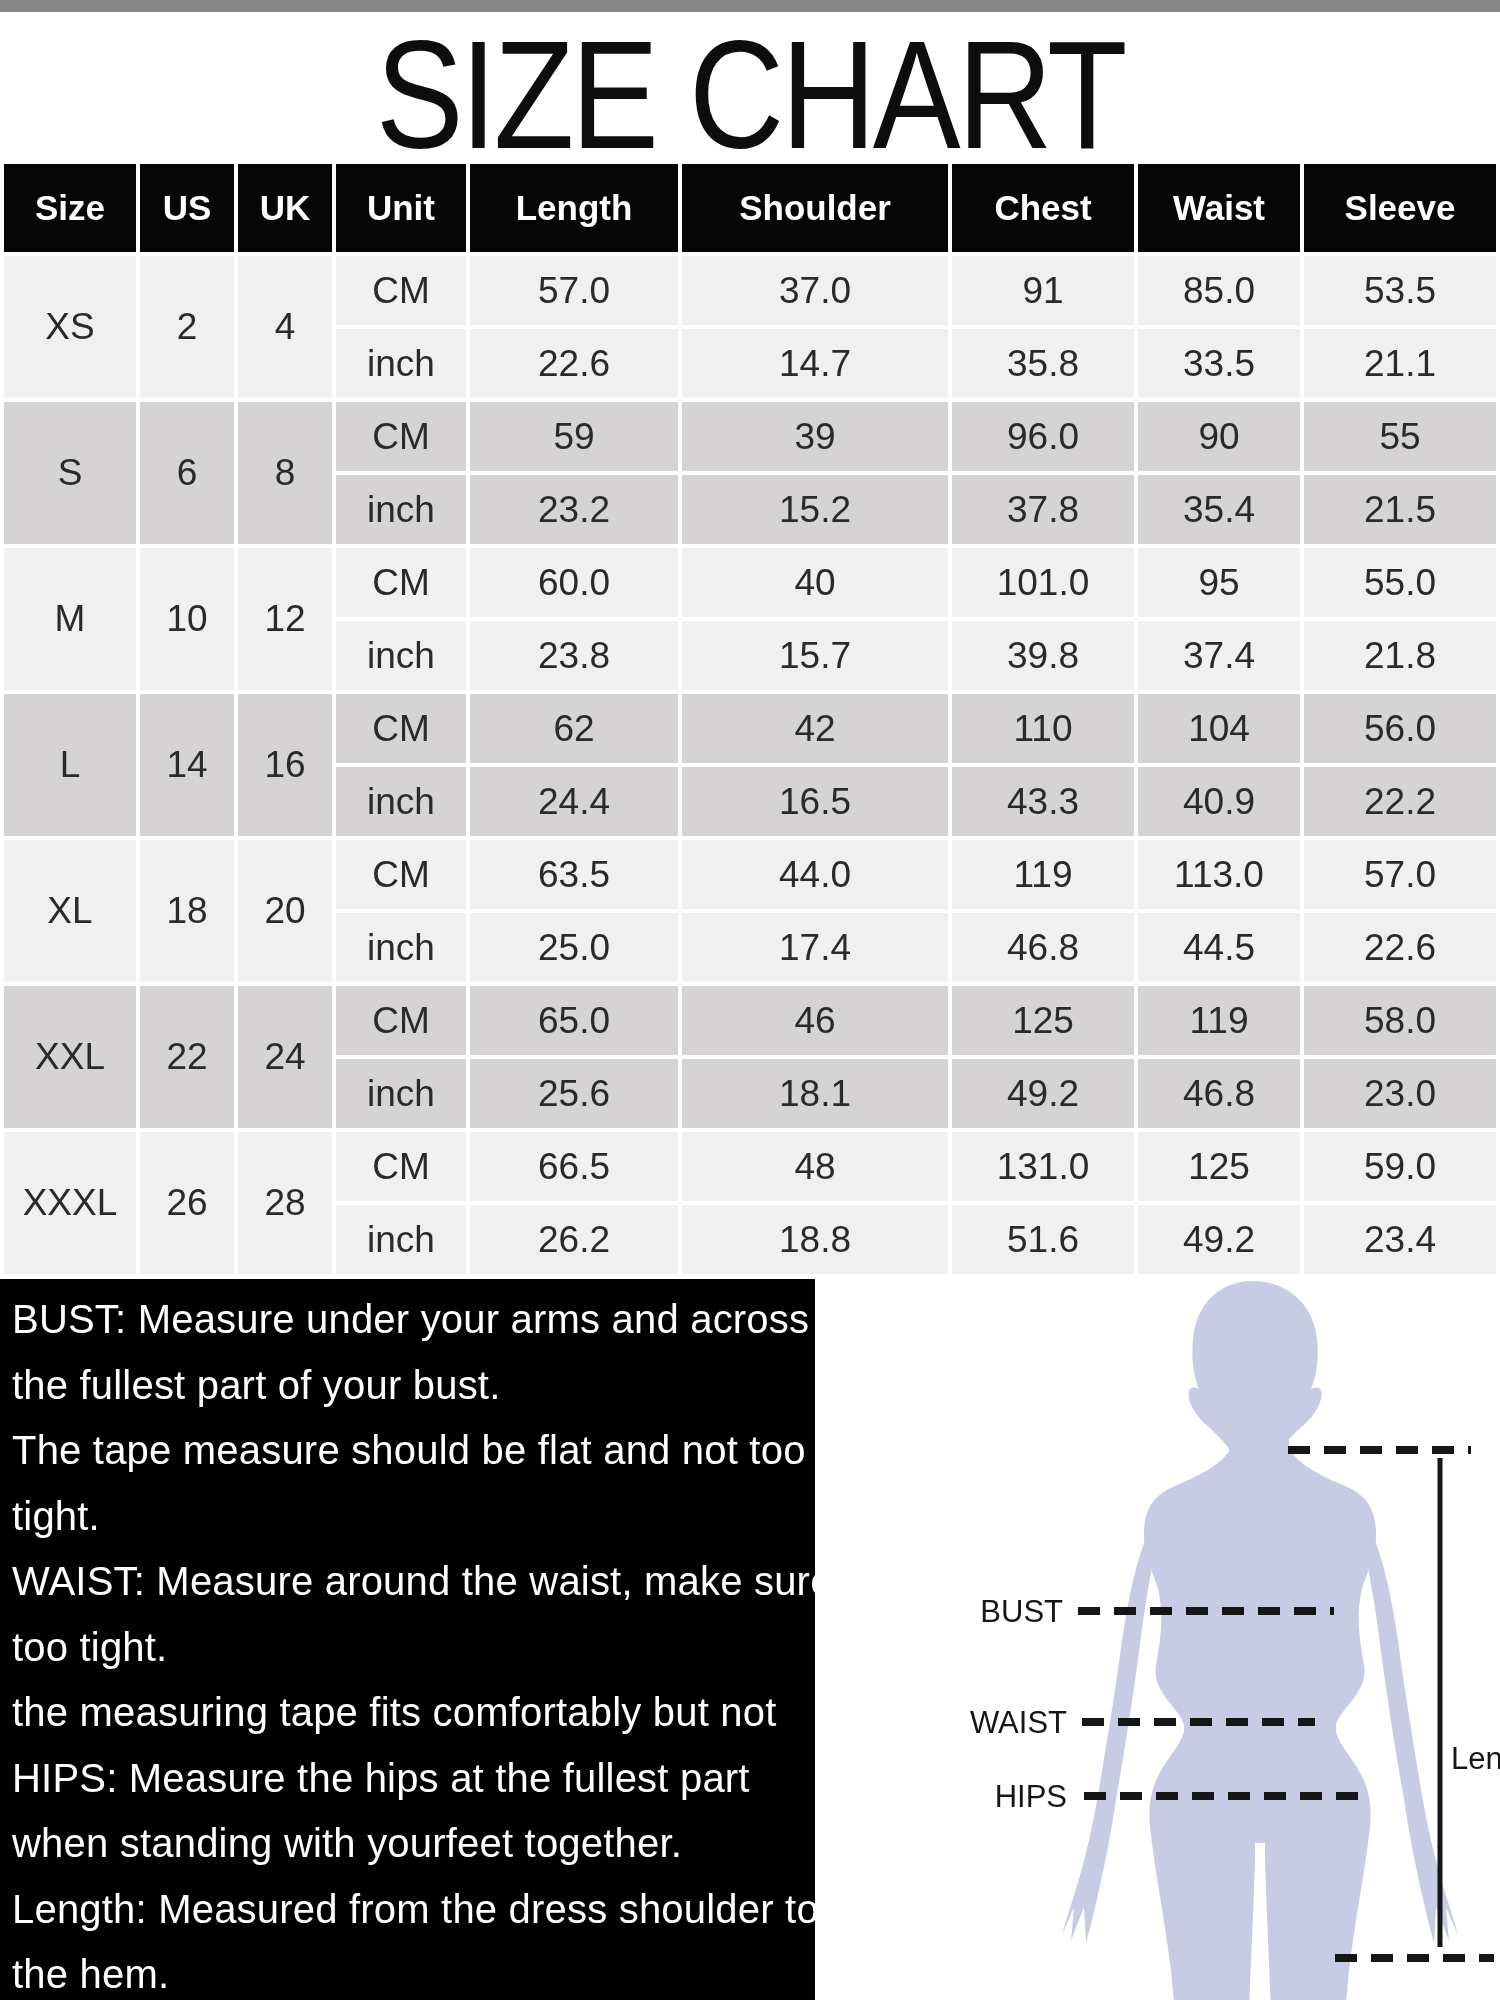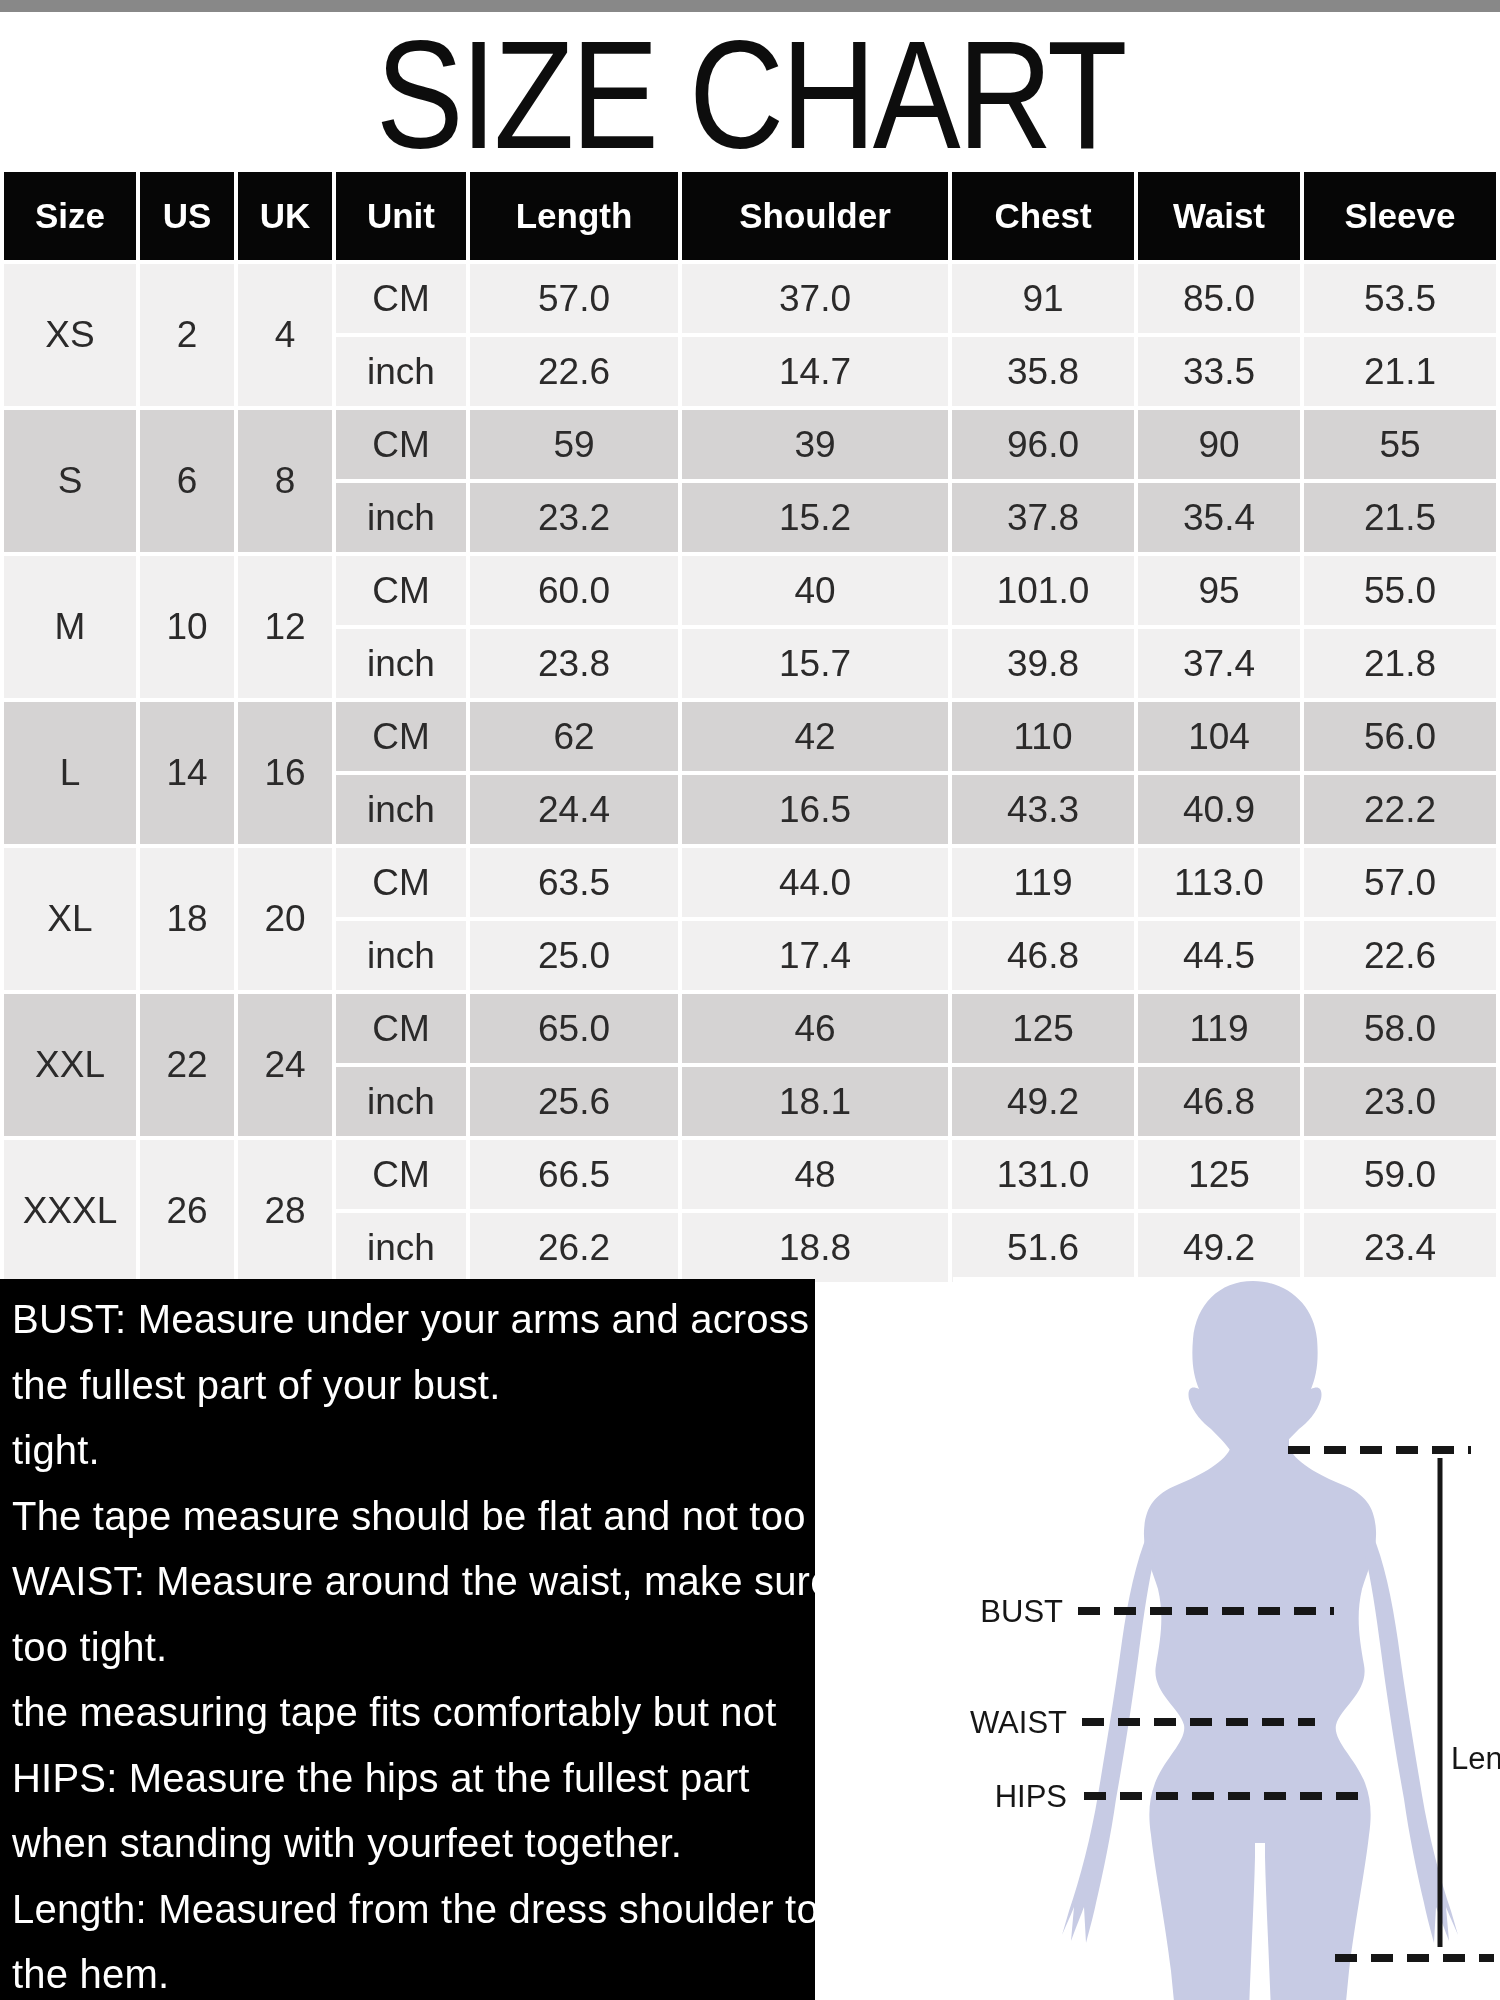--- a/index.html
+++ b/index.html
@@ -19,21 +19,21 @@
     overflow:hidden;margin:12px auto;
   }
   .title{
     position:absolute;top:6px;left:0;width:1500px;text-align:center;
     font-size:122px;font-weight:500;color:#0d0d0d;line-height:1;
     letter-spacing:-3px;
     transform:scale(1.08,1.26);transform-origin:center top;
     white-space:nowrap;
   }
   table.size-table{
-    position:absolute;top:156px;left:0;width:1500px;
+    position:absolute;top:148px;left:0;width:1500px;
     border-collapse:separate;border-spacing:4px;table-layout:fixed;
     background:var(--page-bg);
   }
   table.size-table th{
     background:var(--header-bg);color:#ffffff;
     font-size:35px;font-weight:700;height:88px;text-align:center;
     letter-spacing:0px;
   }
   table.size-table td{
     text-align:center;vertical-align:middle;
@@ -226,22 +226,22 @@
           <td>51.6</td>
           <td>49.2</td>
           <td>23.4</td>
         </tr>
       </tbody>
   </table>
 
   <div class="info-panel">
     <div class="info-line">BUST: Measure under your arms and across</div>
     <div class="info-line">the fullest part of your bust.</div>
+    <div class="info-line">The tape measure should be flat and not too</div>
     <div class="info-line">tight.</div>
-    <div class="info-line">The tape measure should be flat and not too</div>
     <div class="info-line">WAIST: Measure around the waist, make sure</div>
     <div class="info-line">too tight.</div>
     <div class="info-line">the measuring tape fits comfortably but not</div>
     <div class="info-line">HIPS: Measure the hips at the fullest part</div>
     <div class="info-line">when standing with yourfeet together.</div>
     <div class="info-line">Length: Measured from the dress shoulder to</div>
     <div class="info-line">the hem.</div>
   </div>
 
   <div class="figure-panel">

